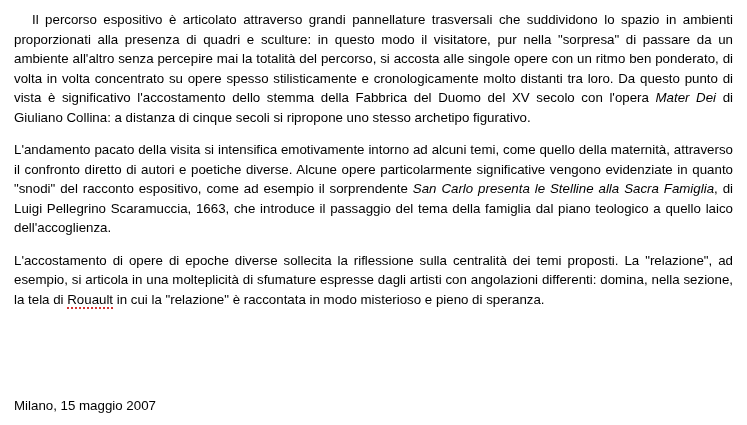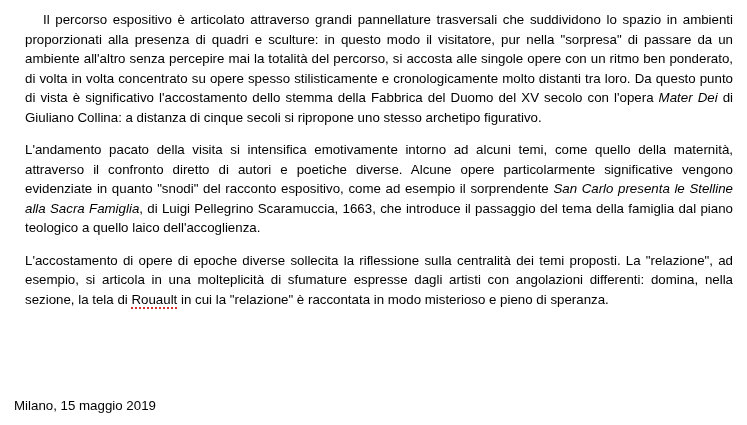--- a/index.html
+++ b/index.html
@@ -12,21 +12,21 @@
     height: 425px;
     font-family: "Liberation Sans", sans-serif;
     color: #000000;
     overflow: hidden;
   }
   .page {
     position: relative;
     width: 747px;
     height: 381px;
     box-sizing: border-box;
-    padding: 10px 14px 0 25px;
+    padding: 10px 14px 0 14px;
   }
   .para {
     font-size: 13.3px;
     line-height: 19.5px;
     text-align: justify;
     margin: 0 0 13px 0;
     hyphens: none;
   }
   .para:first-child {
     text-indent: 18px;
@@ -50,15 +50,15 @@
 </style>
 </head>
 <body>
 
 <div class="page">
 
   <p class="para" id="p1"><span>Il percorso espositivo è articolato attraverso grandi pannellature trasversali che suddividono lo spazio in ambienti proporzionati alla presenza di quadri e sculture: in questo modo il visitatore, pur nella "sorpresa" di passare da un ambiente all'altro senza percepire mai la totalità del percorso, si accosta alle singole opere con un ritmo ben ponderato, di volta in volta concentrato su opere spesso stilisticamente e cronologicamente molto distanti tra loro. Da questo punto di vista è significativo l'accostamento dello stemma della Fabbrica del Duomo del XV secolo con l'opera </span><span class="italic">Mater Dei</span><span> di Giuliano Collina: a distanza di cinque secoli si ripropone uno stesso archetipo figurativo.</span></p>
   <p class="para" id="p2"><span>L'andamento pacato della visita si intensifica emotivamente intorno ad alcuni temi, come quello della maternità, attraverso il confronto diretto di autori e poetiche diverse. Alcune opere particolarmente significative vengono evidenziate in quanto "snodi" del racconto espositivo, come ad esempio il sorprendente </span><span class="italic">San Carlo presenta le Stelline alla Sacra Famiglia</span><span>, di Luigi Pellegrino Scaramuccia, 1663, che introduce il passaggio del tema della famiglia dal piano teologico a quello laico dell'accoglienza.</span></p>
   <p class="para" id="p3"><span>L'accostamento di opere di epoche diverse sollecita la riflessione sulla centralità dei temi proposti. La "relazione", ad esempio, si articola in una molteplicità di sfumature espresse dagli artisti con angolazioni differenti: domina, nella sezione, la tela di </span><span class="spellcheck">Rouault</span><span> in cui la "relazione" è raccontata in modo misterioso e pieno di speranza.</span></p>
 
-  <p class="signature">Milano, 15 maggio 2019</p>
+  <p class="signature">Milano, 15 maggio 2007</p>
 
 </div>
 
 </body></html>

